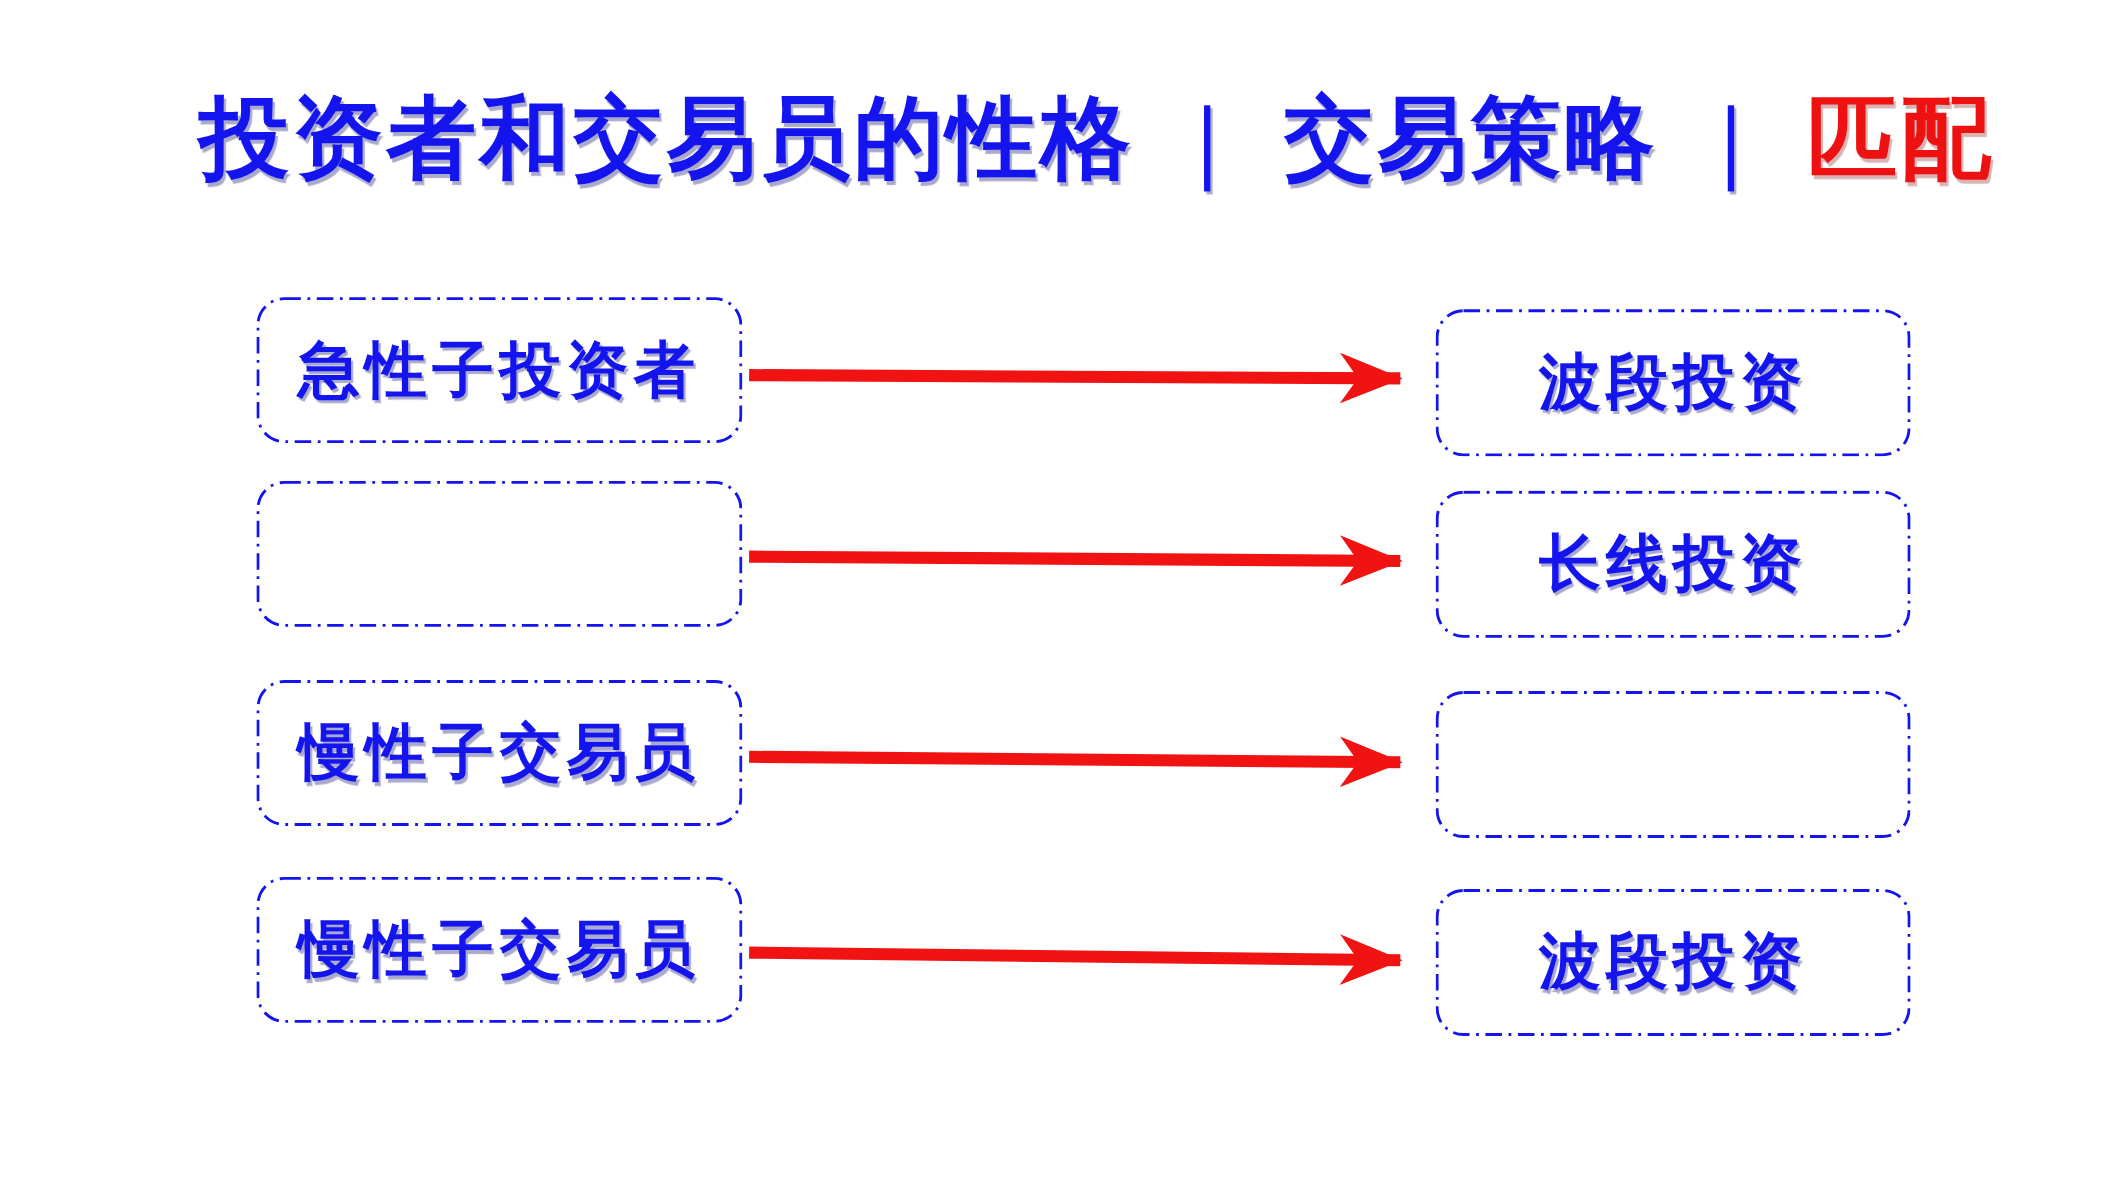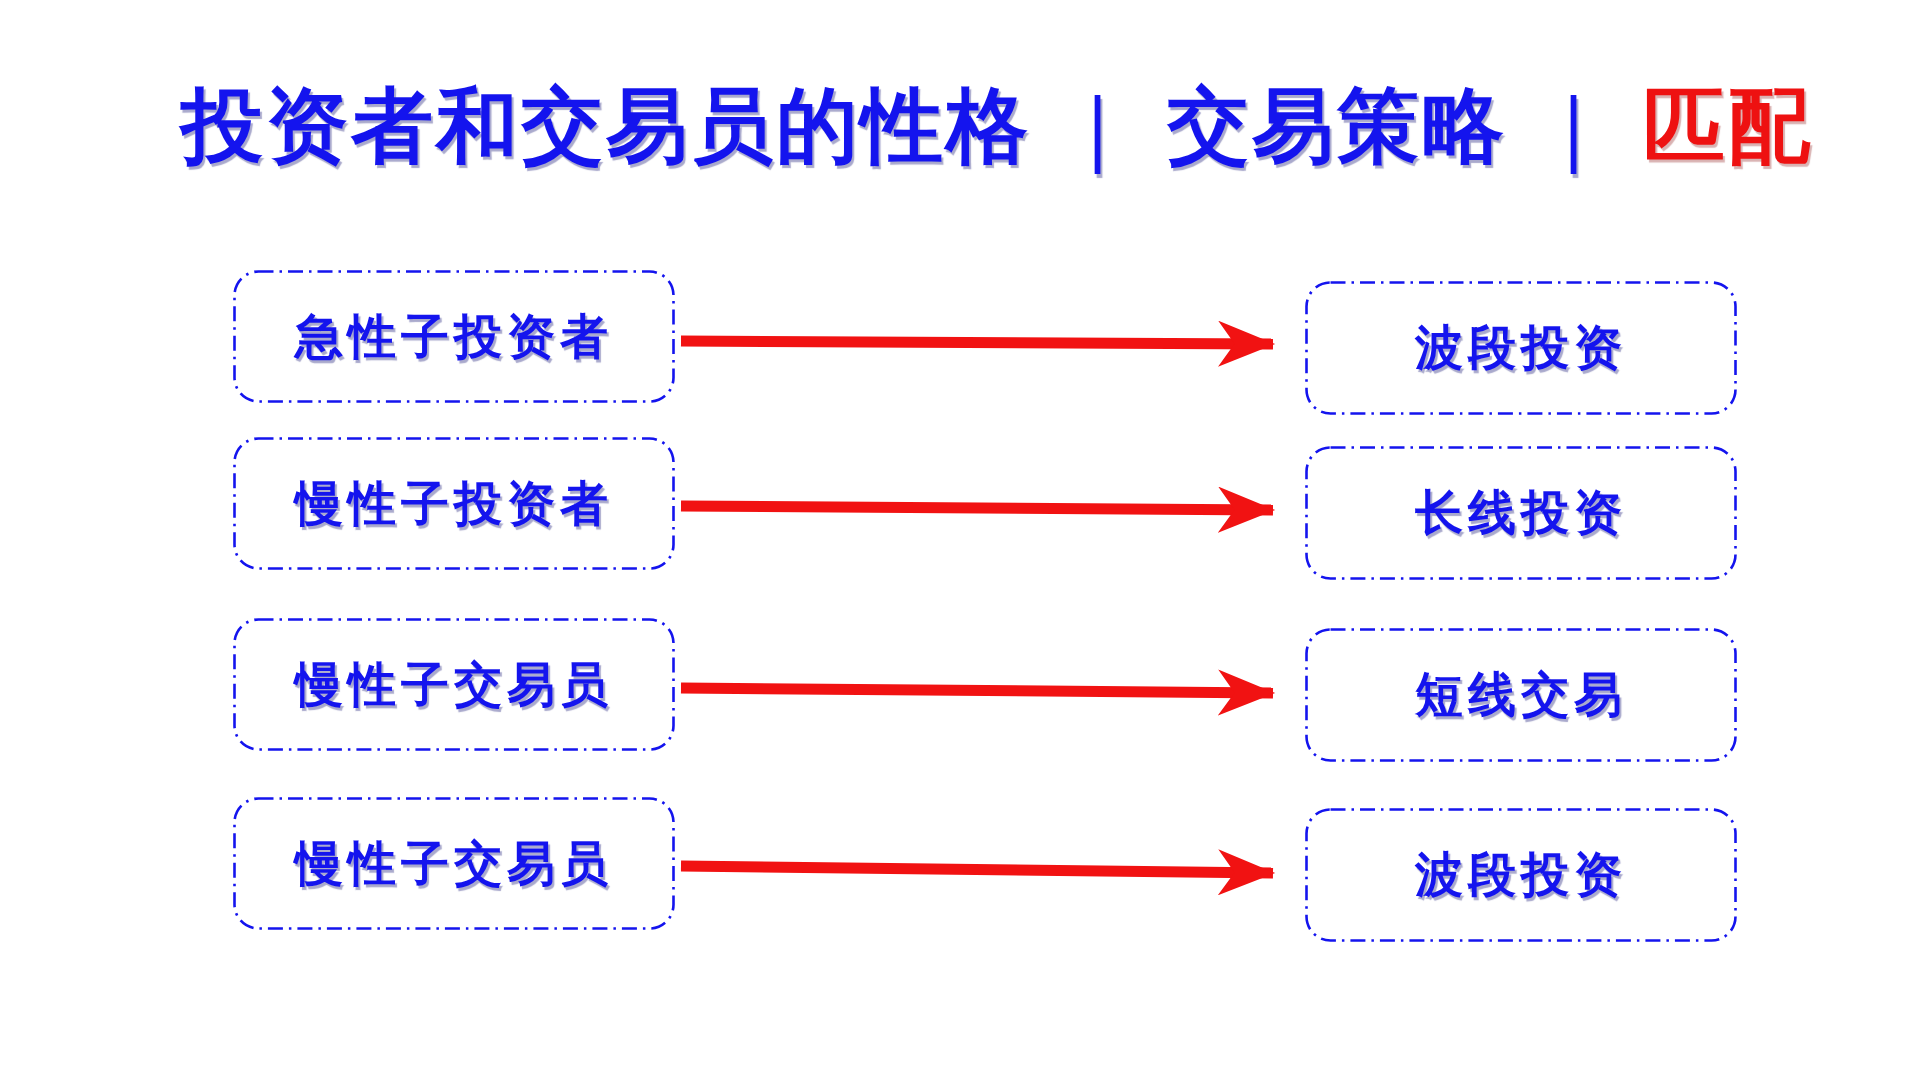--- a/index.html
+++ b/index.html
@@ -27,21 +27,21 @@
 
   
   .node{position:absolute;display:flex;align-items:center;justify-content:center;}
   .node .border-svg{position:absolute;inset:0;width:100%;height:100%;}
   .node .border-svg rect{
     fill:none;stroke:var(--blue);stroke-width:2.6;
     stroke-dasharray:15 6 2.5 6; 
   }
   .node .label{
     position:relative;z-index:2;
-    font-size:48px;font-weight:bold;color:var(--blue);
+    font-size:56px;font-weight:bold;color:var(--blue);
     letter-spacing:5px;white-space:nowrap;
     text-shadow:2px 3px 1px rgba(10,10,110,0.35);
   }
   .node.left-node {left:196px; width:442px;height:133px;}
   .node.right-node{left:1268px;width:432px;height:134px;}
 
   .row0 .left-node{top:270px;} .row0 .right-node{top:281px;}
   .row1 .left-node{top:437px;} .row1 .right-node{top:446px;text-align:right;}
   .row2 .left-node{top:618px;} .row2 .right-node{top:628px;}
   .row3 .left-node{top:797px;justify-content:center;} .row3 .right-node{top:808px;}
@@ -88,42 +88,40 @@
       </svg>
       <span class="label">波段投资</span>
     </div>
   </div>
 
   <div class="row1">
     <div class="node left-node">
       <svg class="border-svg" viewBox="0 0 442 133">
         <rect x="1.5" y="1.5" width="439" height="130" rx="24"></rect>
       </svg>
-      <span class="label">慢性子投资者</span>
     </div>
     <div class="node right-node">
       <svg class="border-svg" viewBox="0 0 432 134">
         <rect x="1.5" y="1.5" width="429" height="131" rx="24"></rect>
       </svg>
       <span class="label">长线投资</span>
     </div>
   </div>
 
   <div class="row2">
     <div class="node left-node">
       <svg class="border-svg" viewBox="0 0 442 133">
         <rect x="1.5" y="1.5" width="439" height="130" rx="24"></rect>
       </svg>
       <span class="label">慢性子交易员</span>
     </div>
     <div class="node right-node">
       <svg class="border-svg" viewBox="0 0 432 134">
         <rect x="1.5" y="1.5" width="429" height="131" rx="24"></rect>
       </svg>
-      <span class="label">短线交易</span>
     </div>
   </div>
 
   <div class="row3">
     <div class="node left-node">
       <svg class="border-svg" viewBox="0 0 442 133">
         <rect x="1.5" y="1.5" width="439" height="130" rx="24"></rect>
       </svg>
       <span class="label">慢性子交易员</span>
     </div>

